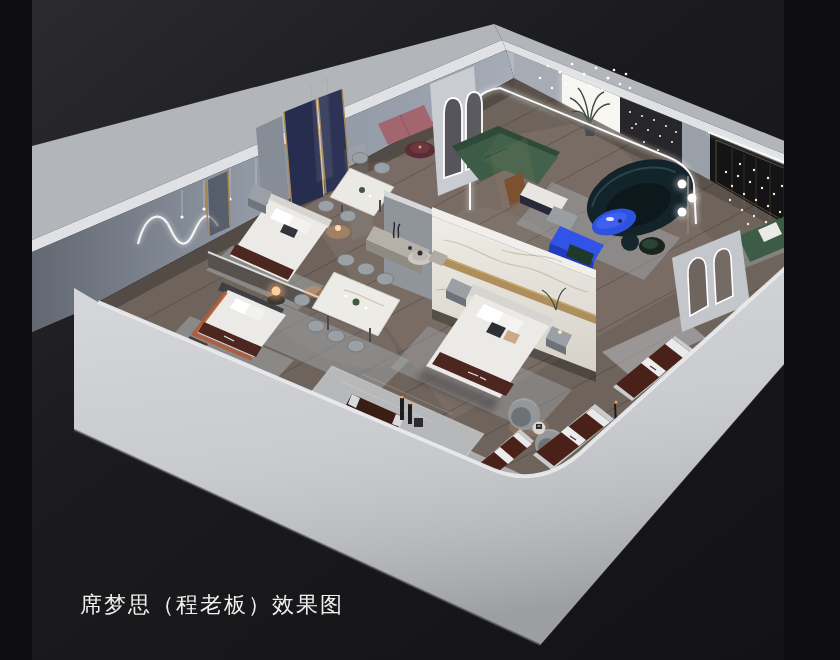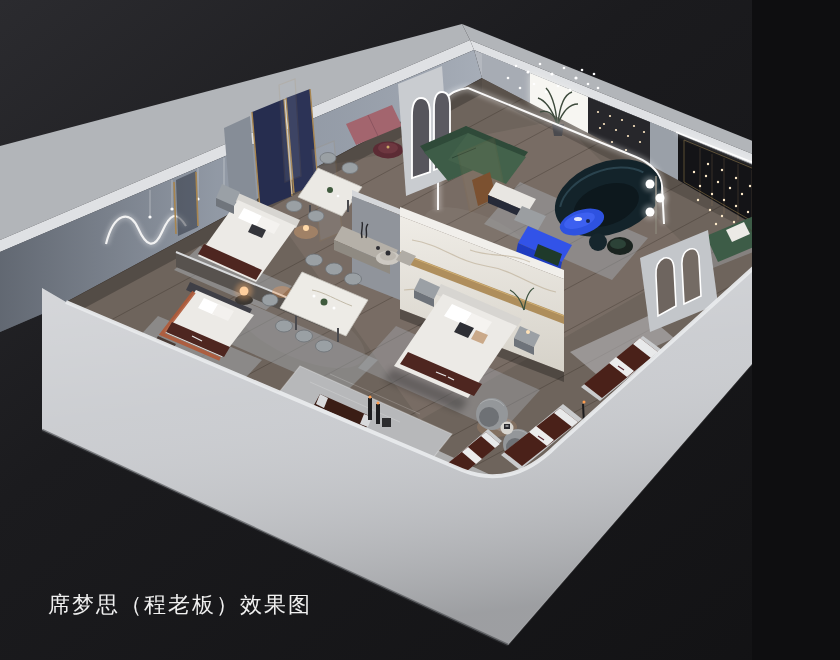--- a/index.html
+++ b/index.html
@@ -1,17 +1,17 @@
 <!DOCTYPE html>
 <html><head>
 <meta charset="utf-8">
 <style>
   html,body{margin:0;padding:0;background:#0e0e10;}
   .stage{width:752px;height:660px;position:relative;overflow:hidden;
-         font-family:"Liberation Sans","DejaVu Sans",sans-serif;}
+         font-family:"Liberation Sans","DejaVu Sans",sans-serif;padding-left:32px;}
   svg{display:block;}
   text.caption{font-family:"Liberation Sans","DejaVu Sans",sans-serif;font-weight:500;}
 </style>
 </head>
 <body>
 
 <div class="stage">
 <svg viewBox="0 0 840 660" width="840" height="660">
   <defs>
     <linearGradient id="bgGrad" x1="0" y1="0" x2="1" y2="1">

